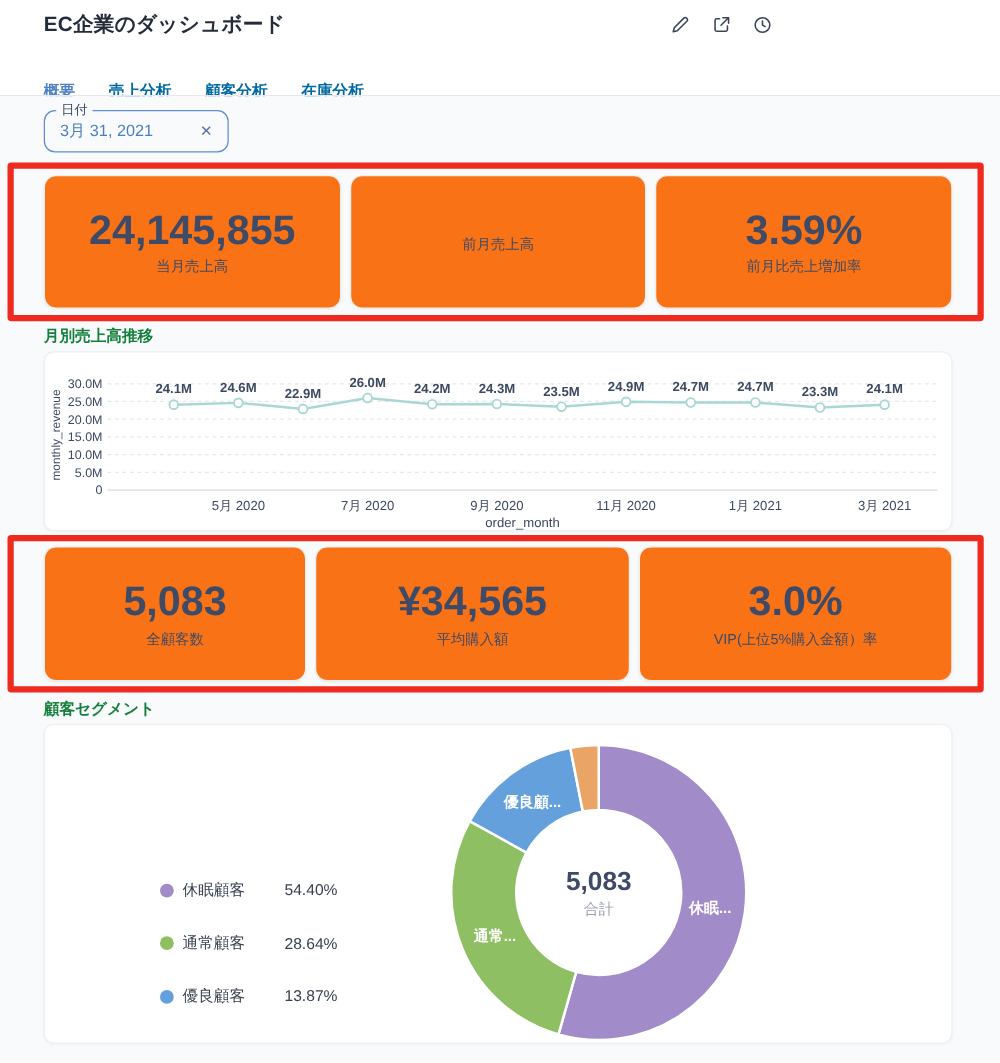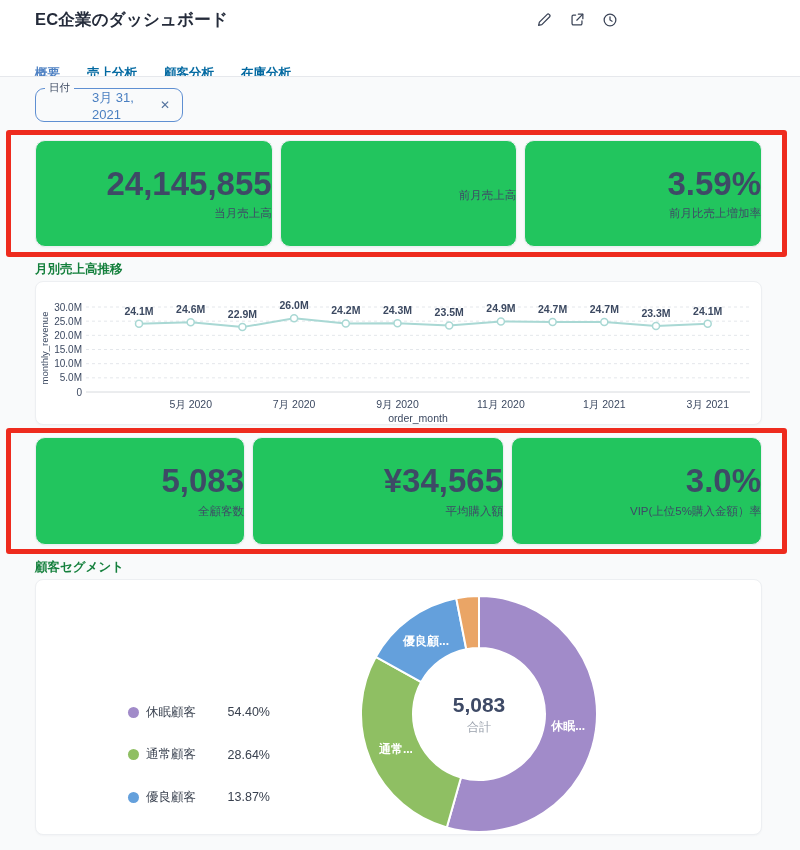--- a/index.html
+++ b/index.html
@@ -16,34 +16,34 @@
   .tabs { position:absolute; left:35px; top:54px; display:flex; gap:27px;margin-top:11px; }
   .tab { font-size:12.5px; font-weight:700; color:#0369a1; padding-bottom:9px; position:relative; cursor:pointer; }
   .tab.active { color:#4e81c3; }
   .tab.active::after { content:""; position:absolute; left:0; right:0; bottom:0; height:3px; background:#4e81c3; border-radius:2px; }
   .tabs-divider { position:absolute; left:0; top:76px; width:800px; height:1px; background:#e6e8ec; }
   .content-bg { position:absolute; left:0; top:77px; width:800px; height:773px; background:#f9fafb; }
 
   
   .date-filter { position:absolute; left:35px; top:88px; width:148px; height:34px; border:1.5px solid #5f8fd2; border-radius:9px; display:flex; align-items:center; padding:0 12px; cursor:pointer; }
   .date-filter .flabel { position:absolute; top:-8px; left:9px; font-size:10.5px; color:#3c4961; background:#f9fafb; padding:0 4px; font-weight:400; }
-  .date-filter .fvalue { font-size:13px; color:#4a7fc1; flex:1;margin-left:44px; }
+  .date-filter .fvalue { font-size:13px; color:#4a7fc1; flex:1; }
   .date-filter .fclear { font-size:12px; color:#55749f; cursor:pointer; }
 
   
   .annot { position:absolute; border:5px solid var(--annot,#ee2b1e); border-radius:3px; pointer-events:none; z-index:9; }
   #annot1 { left:6px; top:130px; width:781px; height:127px; }
   #annot2 { left:6px; top:428px; width:781px; height:126px; }
 
   
   .kpi-row { position:absolute; left:35px; width:727px; display:flex; gap:7px; }
   #kpi-row-1 { top:140px; height:107px; }
   #kpi-row-2 { top:437px; height:108px; }
   #kpi-row-1 .kpi-card { flex:1; }
-  .kpi-card { background:#22c55e; border:1px solid #eceff2; border-radius:10px; box-shadow:0 1px 2px rgba(20,30,60,.04); display:flex; flex-direction:column; align-items:flex-end; justify-content:center; }
+  .kpi-card { background:#f97316; border:1px solid #eceff2; border-radius:10px; box-shadow:0 1px 2px rgba(20,30,60,.04); display:flex; flex-direction:column; align-items:center; justify-content:center; }
   .kpi-value { font-size:33px; font-weight:700; color:#3e4a66; line-height:1.1; }
   .kpi-label { font-size:11.5px; color:#3e4a66; margin-top:4px; font-weight:400; }
 
   .section-title { position:absolute; left:35px; font-size:12.5px; font-weight:700; color:#15803d; }
   #sec-trend { top:261px; }
   #sec-seg { top:559px;text-align:center; }
 
   .chart-card { position:absolute; left:35px; background:#fff; border:1px solid #edeff2; border-radius:8px; box-shadow:0 1px 2px rgba(20,30,60,.03); }
   #line-card { top:281px; width:727px; height:144px; }
   #donut-card { top:579px; width:727px; height:256px; overflow:hidden; }

